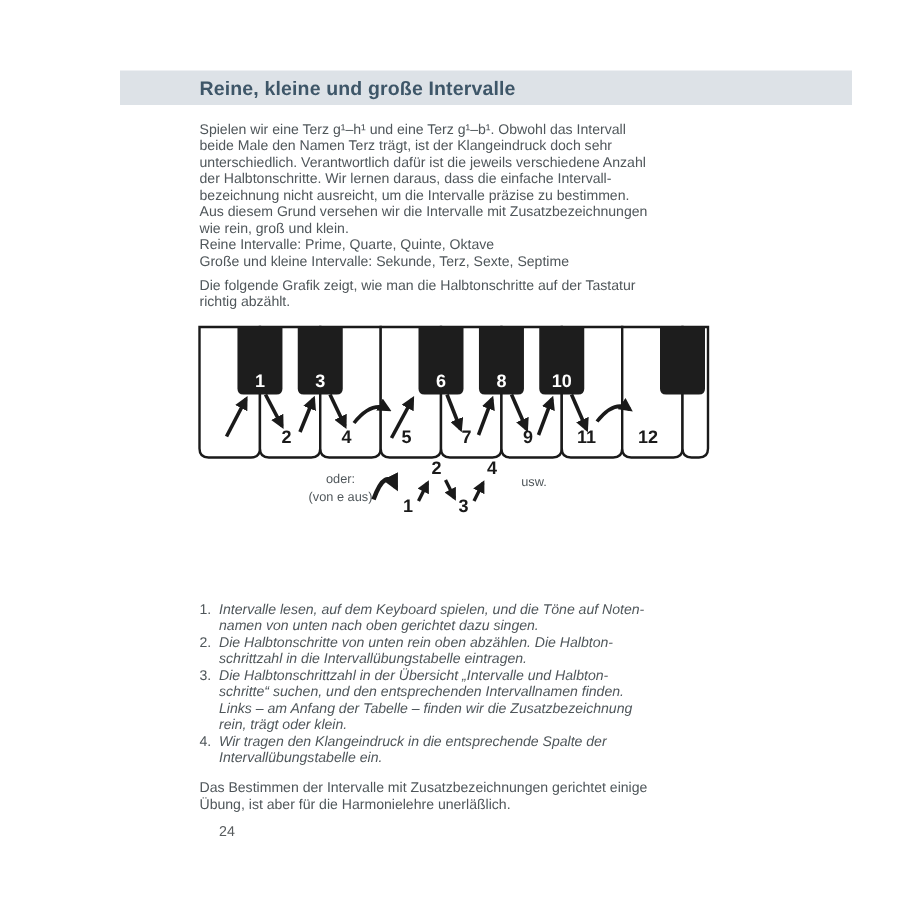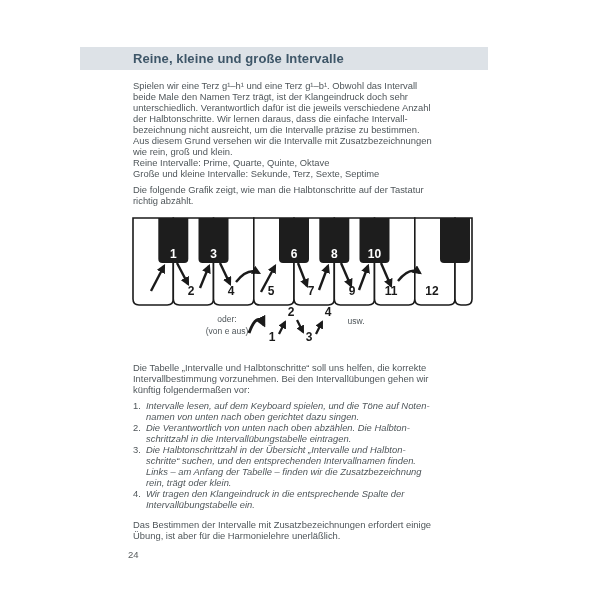--- a/index.html
+++ b/index.html
@@ -1,36 +1,36 @@
 <!DOCTYPE html>
 <html><head>
 <meta charset="utf-8">
 <style>
   html,body{margin:0;padding:0;background:#ffffff;}
   .page{
     position:relative;width:600px;height:600px;background:#ffffff;overflow:hidden;
     font-family:"Liberation Sans",sans-serif;color:#4f565a;
   }
   .header-bar{
-    position:absolute;left:80px;top:47px;width:408px;height:23px;
+    position:absolute;left:80px;top:47px;width:488px;height:23px;
     background:#dde2e7;display:flex;align-items:center;
   }
   .header-bar h1{
     margin:0;padding-left:53px;font-size:13px;font-weight:bold;color:#3e5668;
     letter-spacing:.1px;
   }
   .para{
     position:absolute;left:133px;width:360px;font-size:9.4px;line-height:11px;
     white-space:pre-line;color:#4f565a;
   }
   .steps{position:absolute;left:133px;top:400px;width:360px;font-size:9.4px;line-height:11px;}
   .step{display:flex;}
   .step-num{width:13px;flex:0 0 13px;}
   .step-text{white-space:pre-line;flex:1;font-style:italic;}
-  .page-number{position:absolute;left:128px;top:549px;font-size:9.5px;color:#585c5e;}
+  .page-number{position:absolute;left:146px;top:549px;font-size:9.5px;color:#585c5e;}
   .diagram-svg{position:absolute;left:0;top:0;}
   svg text{font-family:"Liberation Sans",sans-serif;}
   .key-label{font-size:12px;font-weight:bold;fill:#1a1a1a;}
   .key-label-white{font-size:12px;font-weight:bold;fill:#ffffff;}
   .alt-num{font-size:12px;font-weight:bold;fill:#1a1a1a;}
   .small-note{font-size:8.5px;fill:#4f565a;}
 </style>
 </head>
 <body>
 
@@ -121,47 +121,44 @@
       <line x1="279" y1="334" x2="285" y2="322" stroke="#1a1a1a" stroke-width="2.2" marker-end="url(#ah)"></line>
       <text class="alt-num" text-anchor="middle" x="291" y="316">2</text>
       <line x1="297" y1="320" x2="303" y2="332" stroke="#1a1a1a" stroke-width="2.2" marker-end="url(#ah)"></line>
       <text class="alt-num" text-anchor="middle" x="309" y="341">3</text>
       <line x1="316" y1="334" x2="322" y2="322" stroke="#1a1a1a" stroke-width="2.2" marker-end="url(#ah)"></line>
       <text class="alt-num" text-anchor="middle" x="328" y="316">4</text>
       <text class="small-note" text-anchor="middle" x="356" y="324">usw.</text>
     </g>
   </svg>
 
-  <div class="para" style="top:362px">Die Tabelle „Intervalle und Halbtonschritte“ soll uns helfen, die korrekte
-Intervallbestimmung vorzunehmen. Bei den Intervallübungen gehen wir
-künftig folgendermaßen vor:</div>
 
   <div class="steps">
     <div class="step">
       <span class="step-num">1.</span>
       <span class="step-text">Intervalle lesen, auf dem Keyboard spielen, und die Töne auf Noten-
 namen von unten nach oben gerichtet dazu singen.</span>
     </div>
     <div class="step">
       <span class="step-num">2.</span>
-      <span class="step-text">Die Verantwortlich von unten nach oben abzählen. Die Halbton-
+      <span class="step-text">Die Halbtonschritte von unten rein oben abzählen. Die Halbton-
 schrittzahl in die Intervallübungstabelle eintragen.</span>
     </div>
     <div class="step">
       <span class="step-num">3.</span>
       <span class="step-text">Die Halbtonschrittzahl in der Übersicht „Intervalle und Halbton-
 schritte“ suchen, und den entsprechenden Intervallnamen finden.
 Links – am Anfang der Tabelle – finden wir die Zusatzbezeichnung
 rein, trägt oder klein.</span>
     </div>
     <div class="step">
       <span class="step-num">4.</span>
       <span class="step-text">Wir tragen den Klangeindruck in die entsprechende Spalte der
 Intervallübungstabelle ein.</span>
     </div>
   </div>
 
-  <div class="para" style="top:519px">Das Bestimmen der Intervalle mit Zusatzbezeichnungen erfordert einige
+  <div class="para" style="top:519px">Das Bestimmen der Intervalle mit Zusatzbezeichnungen gerichtet einige
 Übung, ist aber für die Harmonielehre unerläßlich.</div>
 
   <div class="page-number">24</div>
 
 </div>
 
 </body></html>

